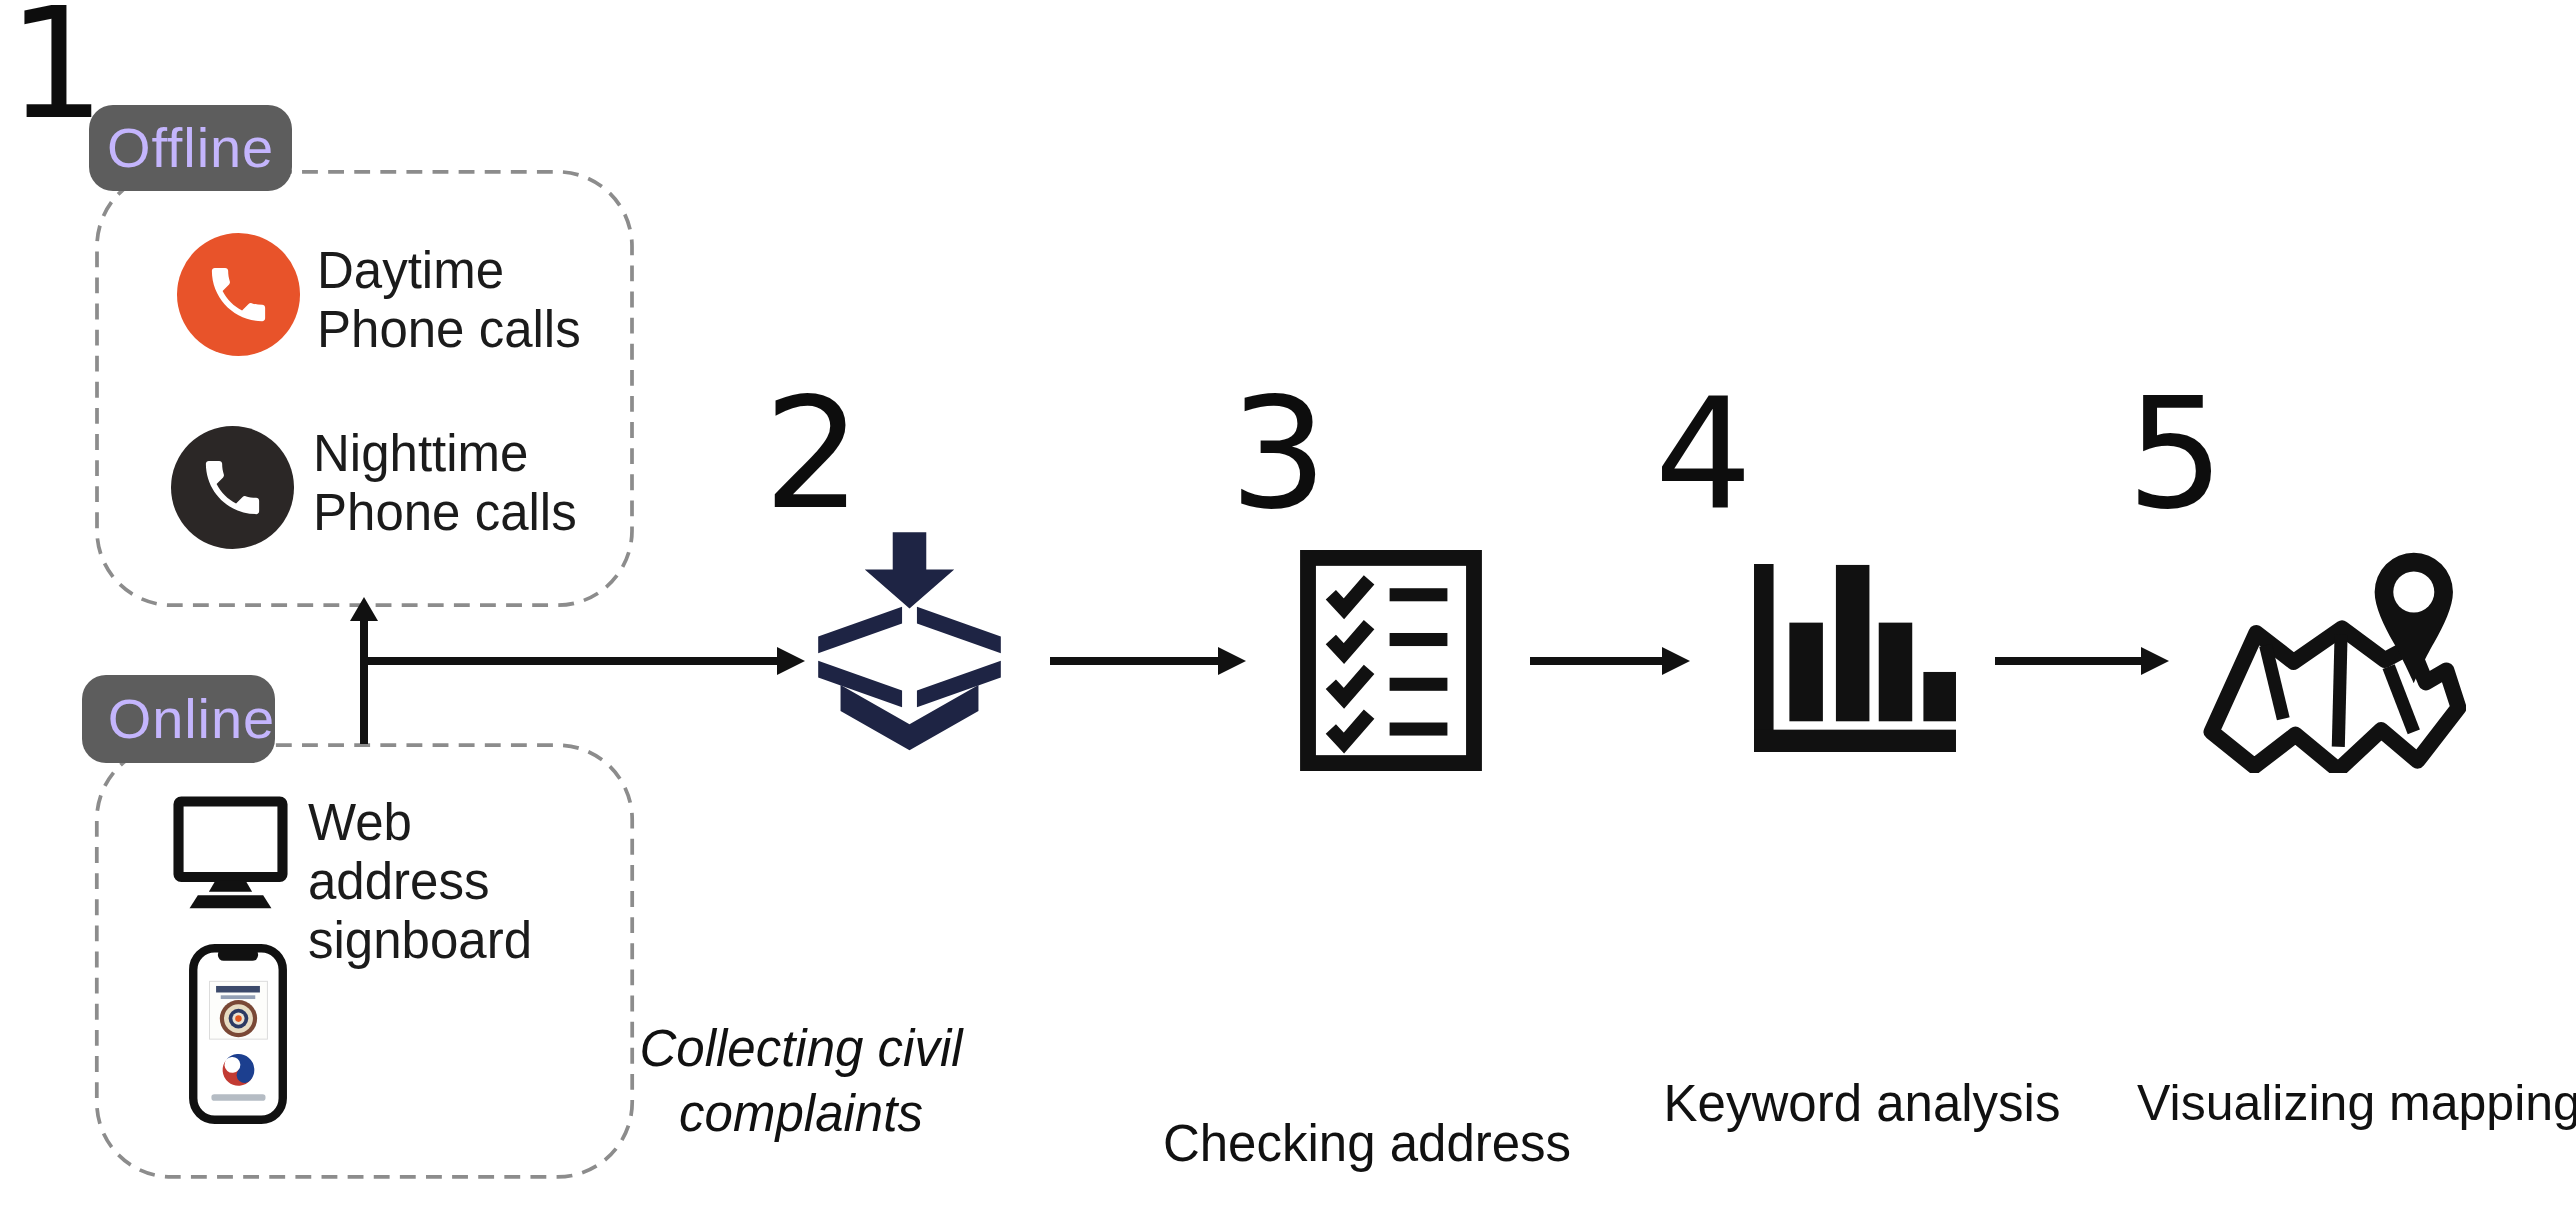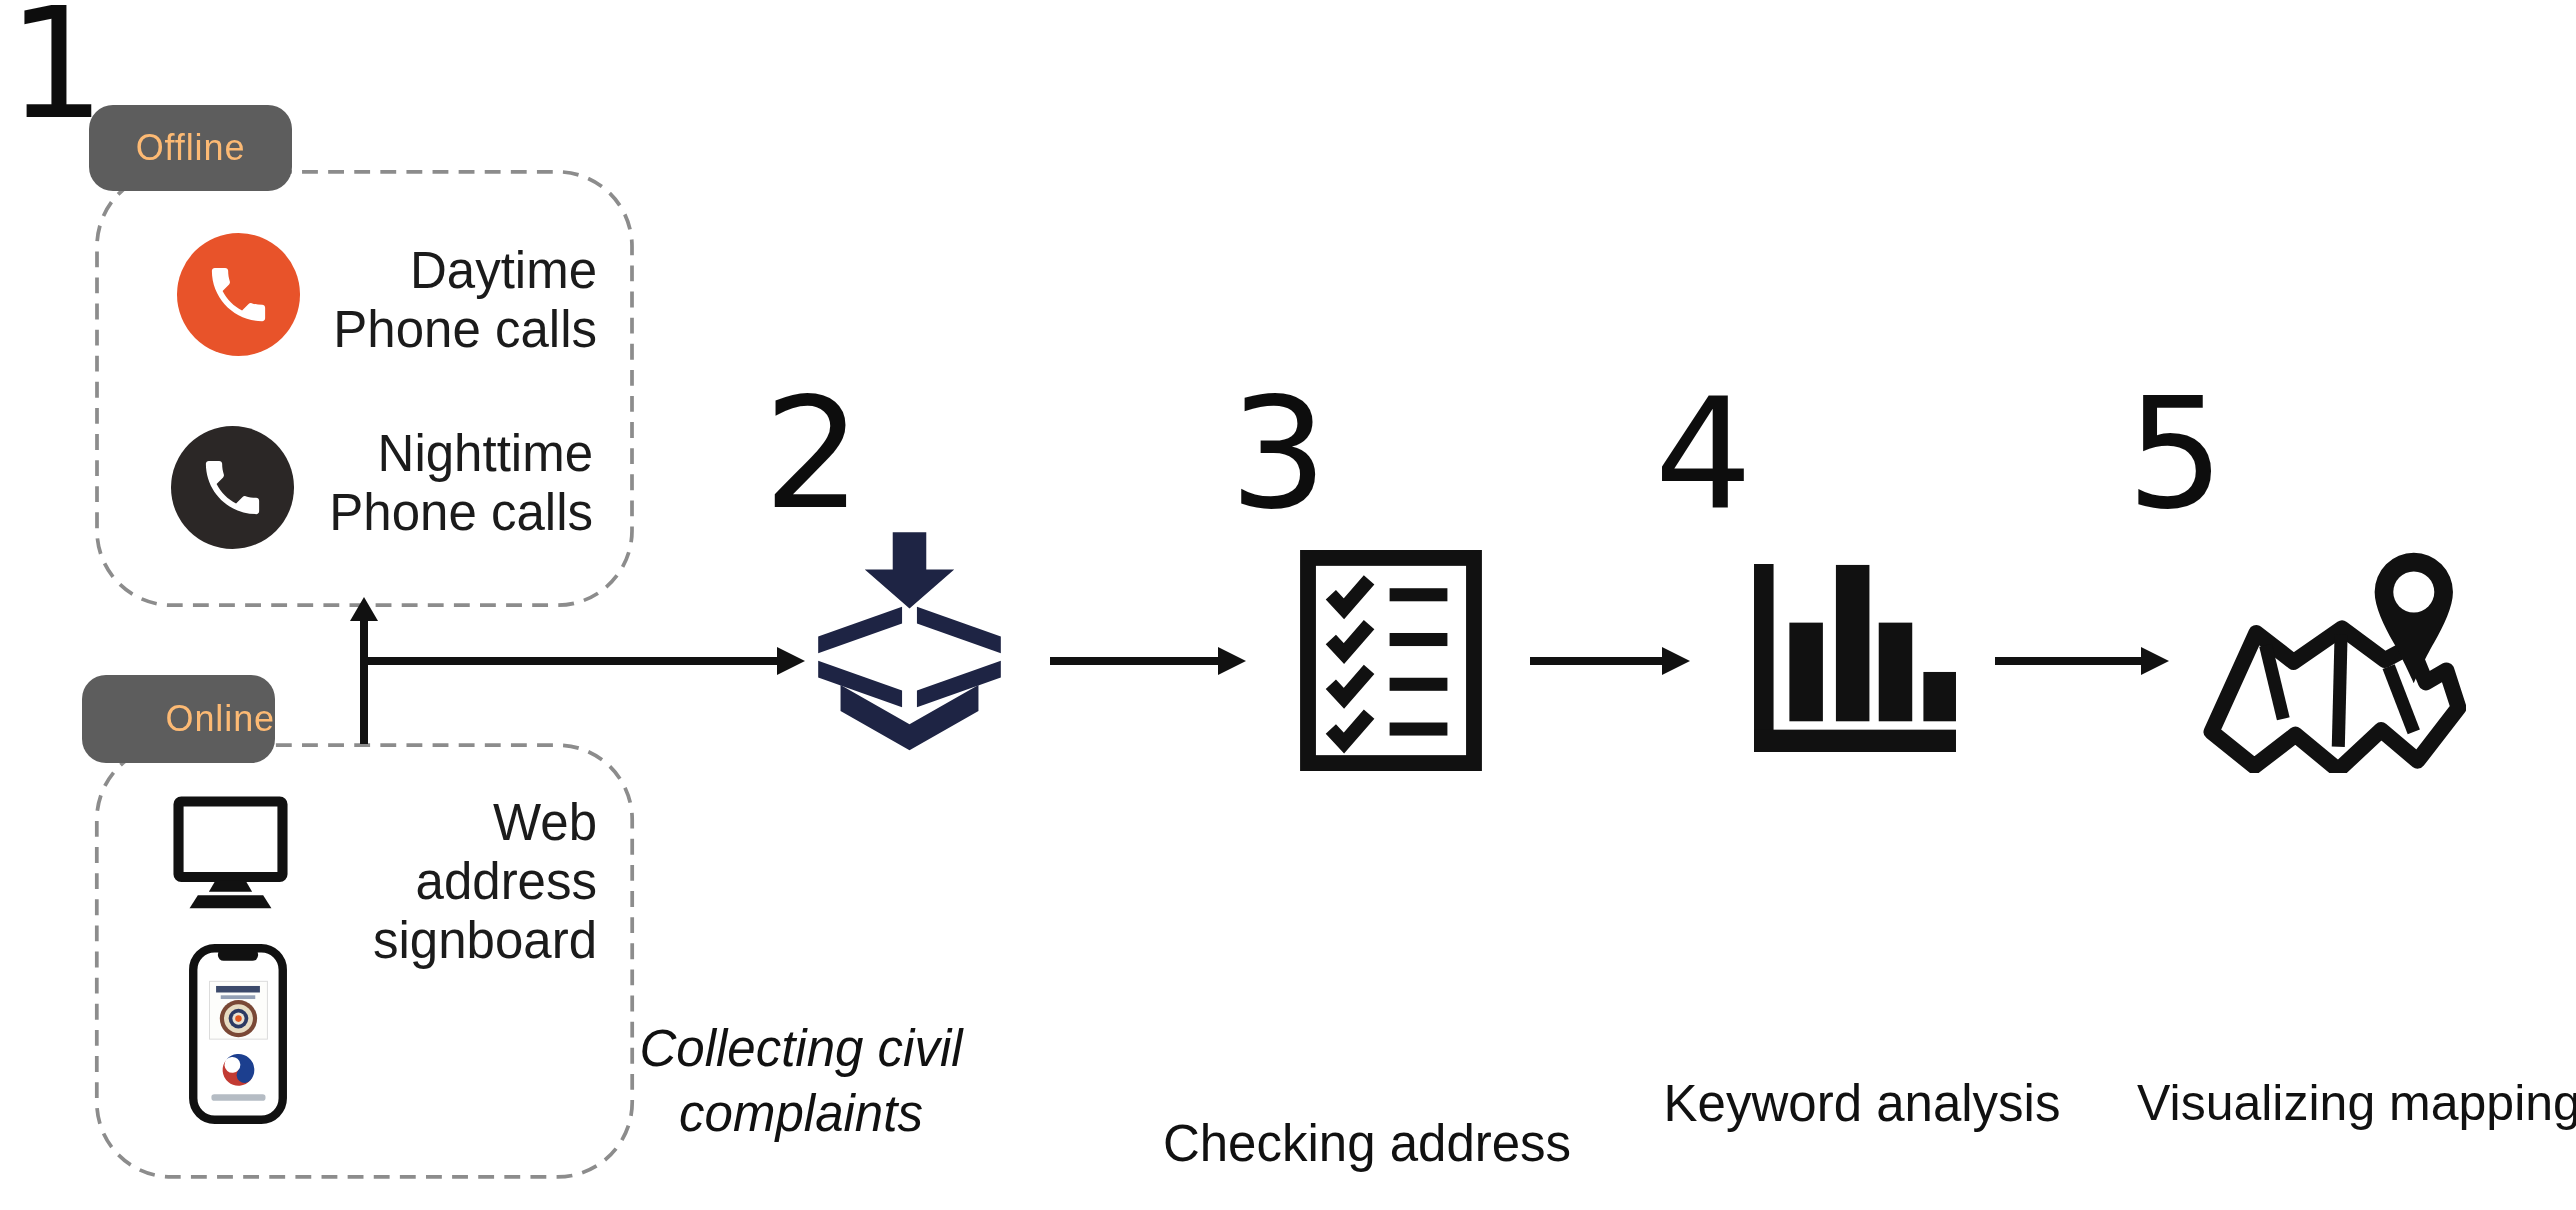--- a/index.html
+++ b/index.html
@@ -8,27 +8,27 @@
     font-family:"Liberation Sans",sans-serif;color:#1b1b1b;
   }
   .abs{position:absolute;}
   
   .stepnum{
     position:absolute;width:187px;text-align:center;
     font-family:"DejaVu Sans",sans-serif;font-size:154px;line-height:1;color:#0d0d0d;
   }
   
   .badge{
-    position:absolute;background:#5d5d5d;border-radius:24px;color:#fdba74;
-    font-size:36px;text-align:center;letter-spacing:0.9px;
+    position:absolute;background:#5d5d5d;border-radius:24px;color:#c4b5fd;
+    font-size:56px;text-align:center;letter-spacing:0.9px;
   }
   
   
   .itemlabel{
-    position:absolute;text-align:right;font-size:51px;line-height:59px;
+    position:absolute;text-align:left;font-size:51px;line-height:59px;
     white-space:pre-line;color:#1b1b1b;
   }
   .steplabel{
     position:absolute;text-align:center;font-size:51px;line-height:65px;
     white-space:pre-line;color:#111111;width:560px;
   }
   
   .callcircle{position:absolute;width:123px;height:123px;border-radius:50%;display:flex;align-items:center;justify-content:center;}
   .callcircle.day{background:#e8532a;}
   .callcircle.night{background:#2b2726;}

